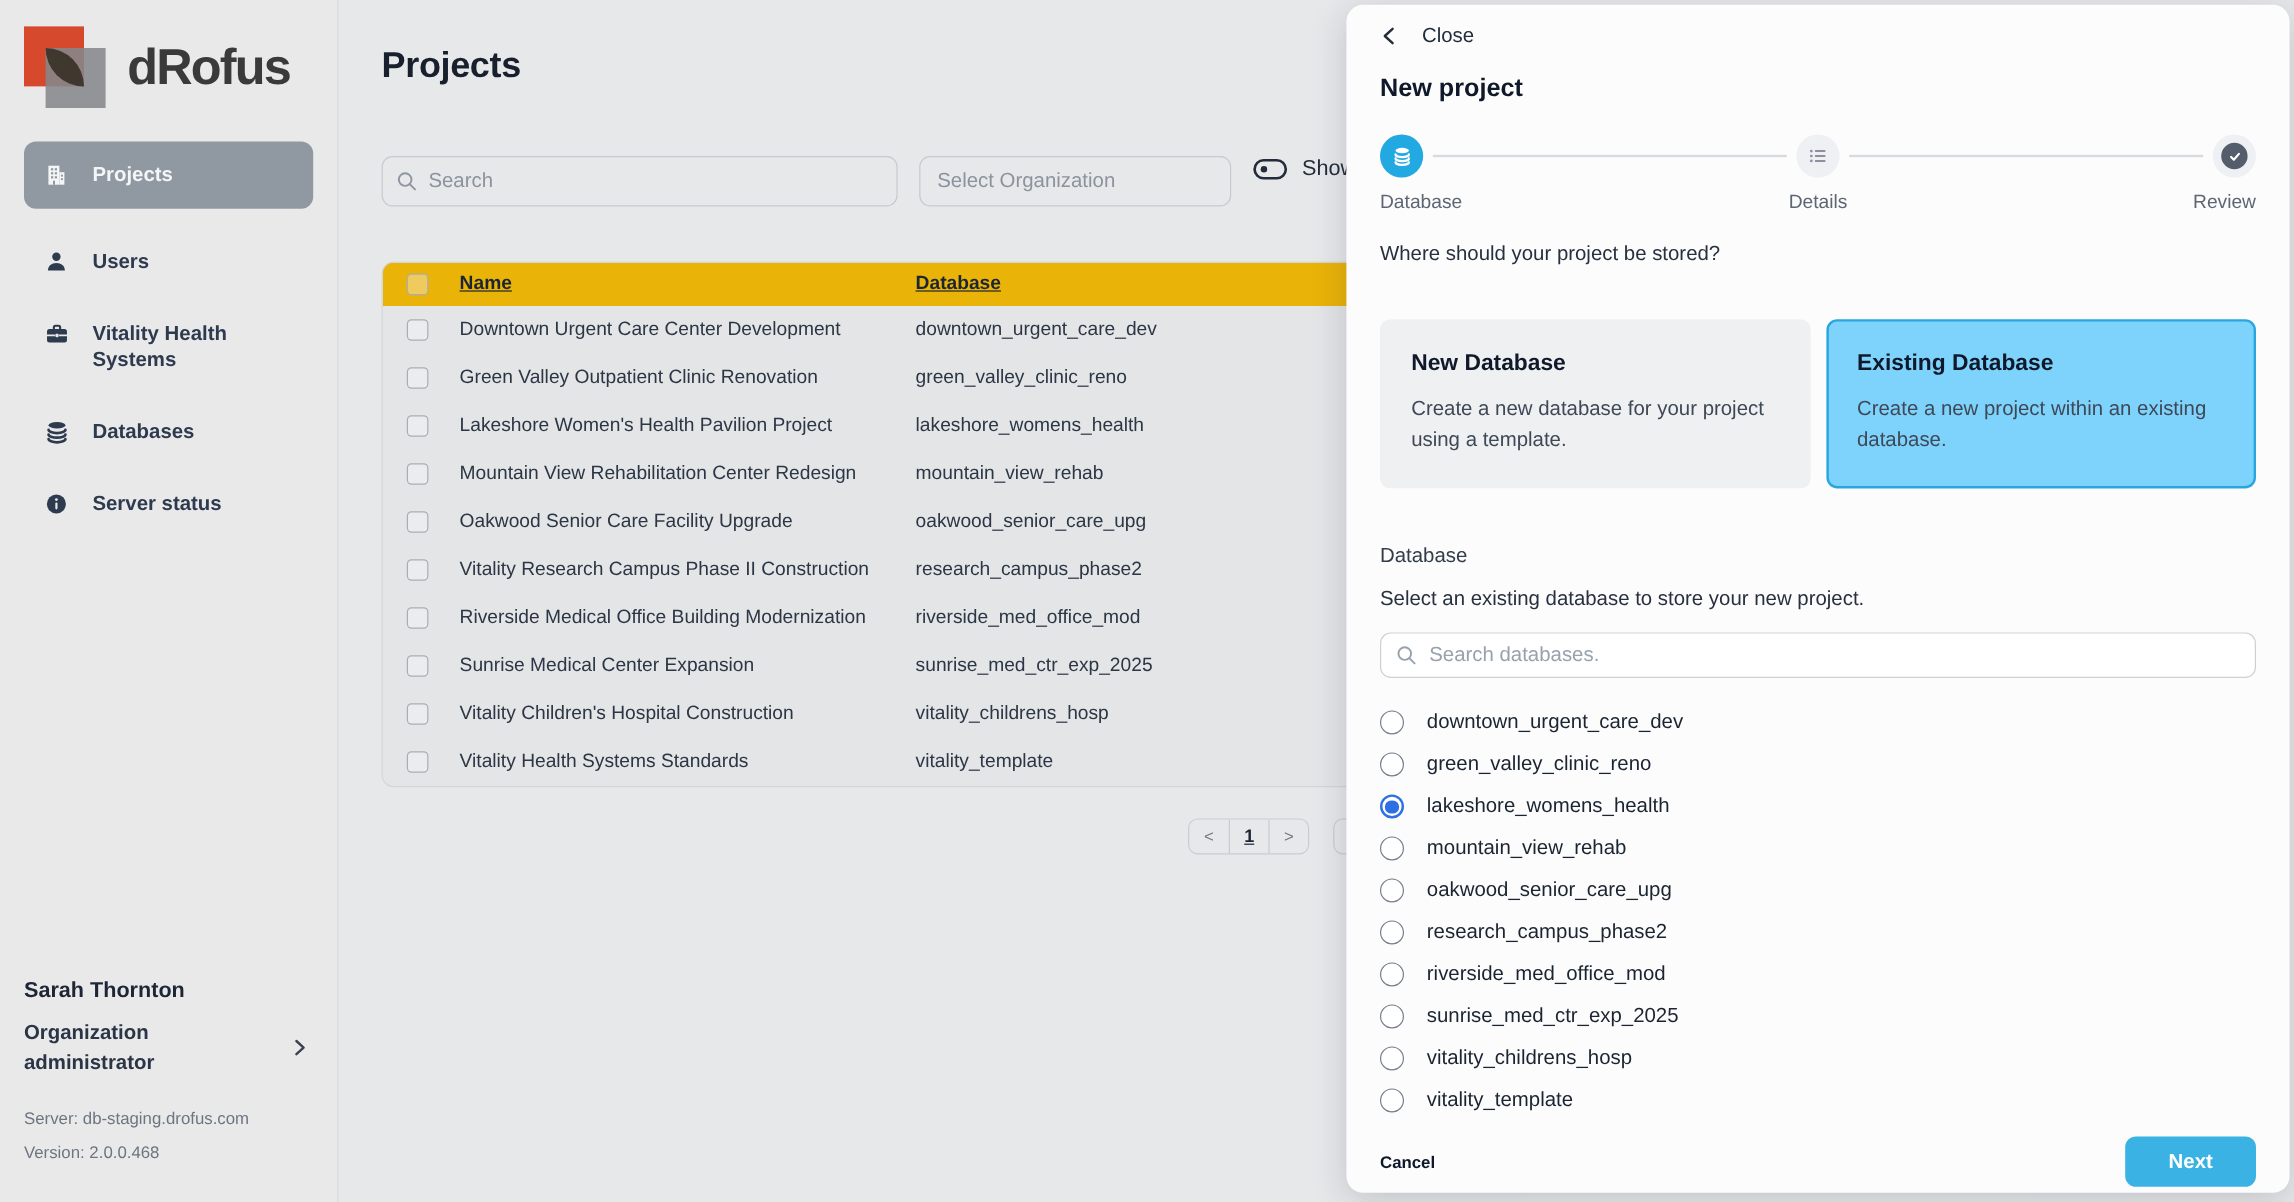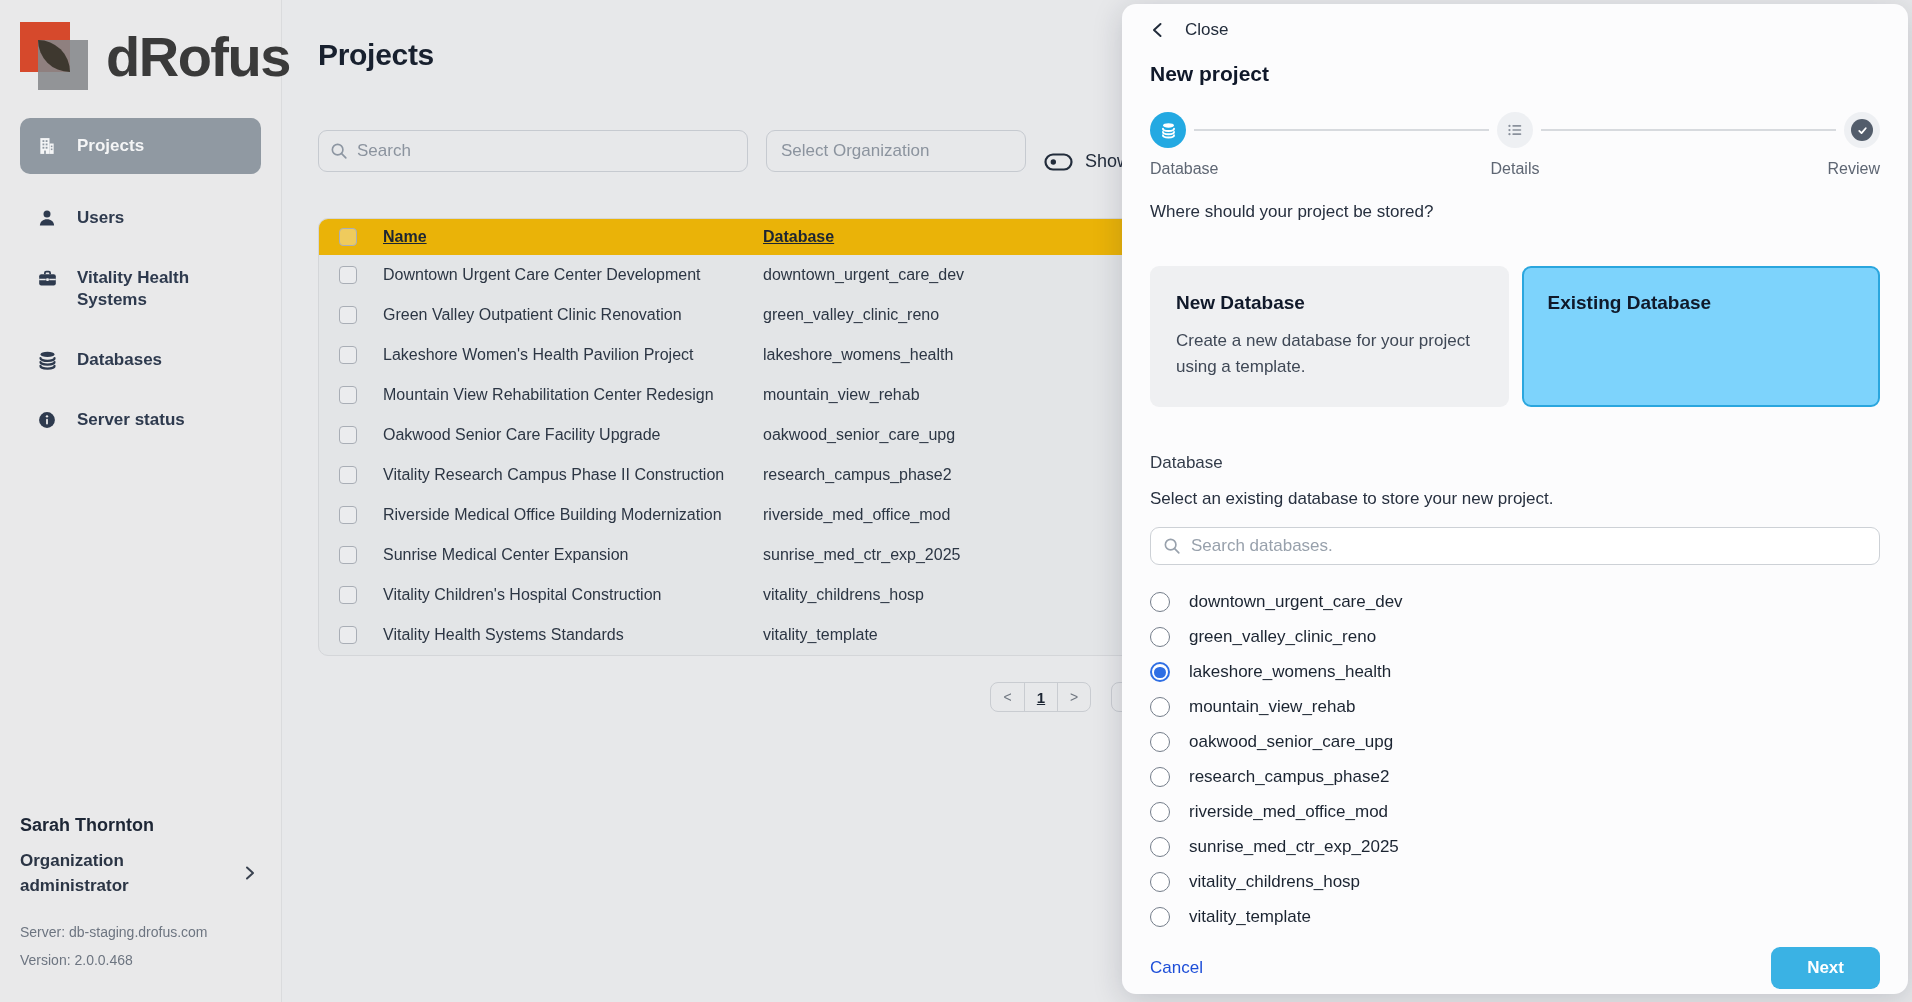--- a/index.html
+++ b/index.html
@@ -14,21 +14,21 @@
   .sidebar {
     position:absolute; left:0; top:0; bottom:0; width:282px;
     background:#e9e9ea; border-right:1px solid #dadbdd;
     display:flex; flex-direction:column; padding:20px 20px 22px;
   }
   .logo { display:flex; align-items:center; gap:14px; margin-bottom:26px; }
   .logo-mark { position:relative; width:72px; height:72px; flex:0 0 auto; }
   .sq-orange { position:absolute; left:0; top:2px; width:50px; height:50px; background:#d6492c; }
   .sq-gray { position:absolute; left:18px; top:20px; width:50px; height:50px; background:#85888b; opacity:.88; }
   .leaf { position:absolute; left:18px; top:20px; width:32px; height:32px; background:#3e382f; border-radius:0 100% 0 100%; }
-  .logo-text { font-size:56px; font-weight:700; color:#3a3a3a; letter-spacing:-1.5px; }
+  .logo-text { font-size:42px; font-weight:700; color:#3a3a3a; letter-spacing:-1.5px; }
 
   .nav { display:flex; flex-direction:column; }
   .nav-item {
     display:flex; align-items:flex-start; gap:19px; padding:13px 16px;
     border-radius:10px; color:#2e3a4e; font-size:17px; font-weight:700;
     line-height:22px; cursor:pointer; margin-bottom:12px;
   }
   .nav-item .nicon { width:22px; height:22px; flex:0 0 auto; display:flex; align-items:center; justify-content:center; }
   .nav-item.active { background:#9099a2; color:#f4f5f6; padding-top:17px; padding-bottom:17px; margin-bottom:20px; }
 
@@ -36,21 +36,21 @@
   .user-name { font-size:18px; font-weight:700; color:#1d2635; margin-bottom:12px; }
   .user-role-row { display:flex; align-items:center; justify-content:space-between; margin-bottom:26px; }
   .user-role { font-size:17px; color:#2b3545; line-height:25px; max-width:180px;font-weight:bold; }
   .role-chevron { width:22px; height:22px; cursor:pointer; display:flex; align-items:center; justify-content:center; }
   .server-line { font-size:14px; color:#6d7581; margin-bottom:12px; }
 
   
   .main { position:absolute; left:282px; top:0; right:0; bottom:0; padding:38px 0 0 36px; }
   .page-title { font-size:30px; font-weight:800; color:#18202e; letter-spacing:-.3px; margin-bottom:58px; }
 
-  .filters { display:flex; align-items:flex-end; gap:18px; width:915px; margin-bottom:46px; }
+  .filters { display:flex; align-items:flex-start; gap:18px; width:915px; margin-bottom:46px; }
   .input {
     height:42px; border:1px solid #c6cad0; border-radius:9px; background:transparent;
     font-family:inherit; font-size:17px; color:#28313f; outline:none;
   }
   .input::placeholder { color:#8b939e; }
   .search-wrap { position:relative; width:430px; }
   .search-wrap .input { width:100%; padding:0 12px 0 38px; }
   .search-wrap .mag { position:absolute; left:11px; top:11px; }
   .org-input { width:260px; padding:0 14px; }
   .show-toggle { display:flex; align-items:center; gap:12px; font-size:18px; color:#222c3b; cursor:pointer; white-space:nowrap; }
@@ -110,21 +110,21 @@
   .db-search-wrap .mag { position:absolute; left:12px; top:9px; }
 
   .radio-list { display:flex; flex-direction:column; }
   .radio-row { display:flex; align-items:center; gap:19px; height:35px; cursor:pointer; }
   .radio { width:20px; height:20px; border:1.6px solid #747d8a; border-radius:50%; background:#fff; flex:0 0 auto; position:relative; }
   .radio.checked { border:2.6px solid #2f6fe4; }
   .radio.checked::after { content:""; position:absolute; inset:2.4px; background:#2f6fe4; border-radius:50%; }
   .radio-label { font-size:17px; color:#1b2431; }
 
   .drawer-footer { margin-top:auto; display:flex; align-items:center; justify-content:space-between; padding-top:12px; }
-  .cancel-btn { font-size:17px; font-weight:400; color:#1d4ed8; cursor:pointer; padding:8px 12px 8px 0; background:none; border:none; font-family:inherit; }
+  .cancel-btn { font-size:14px; font-weight:700; color:#0f172a; cursor:pointer; padding:8px 12px 8px 0; background:none; border:none; font-family:inherit; }
   .next-btn { background:#3ab2e4; color:#fff; border:none; border-radius:9px; font-family:inherit; font-size:17px; font-weight:600; padding:11px 36px; cursor:pointer; }
 
   svg { display:block; }
 </style>
 </head>
 <body>
 
 <aside class="sidebar">
   <div class="logo">
     <div class="logo-mark">
@@ -391,20 +391,21 @@
 
   <div class="question">Where should your project be stored?</div>
 
   <div class="cards">
     <div class="card">
       <h3>New Database</h3>
       <p>Create a new database for your project using a template.</p>
     </div>
     <div class="card selected">
       <h3>Existing Database</h3>
+      <p>Create a new project within an existing database.</p>
     </div>
   </div>
 
   <div class="db-label">Database</div>
   <div class="db-desc">Select an existing database to store your new project.</div>
 
   <div class="db-search-wrap">
     <span class="mag">
       <svg width="20" height="20" viewBox="0 0 22 22">
           <circle cx="9.5" cy="9.5" r="5.8" fill="none" stroke="#98a1ac" stroke-width="1.8"></circle>

